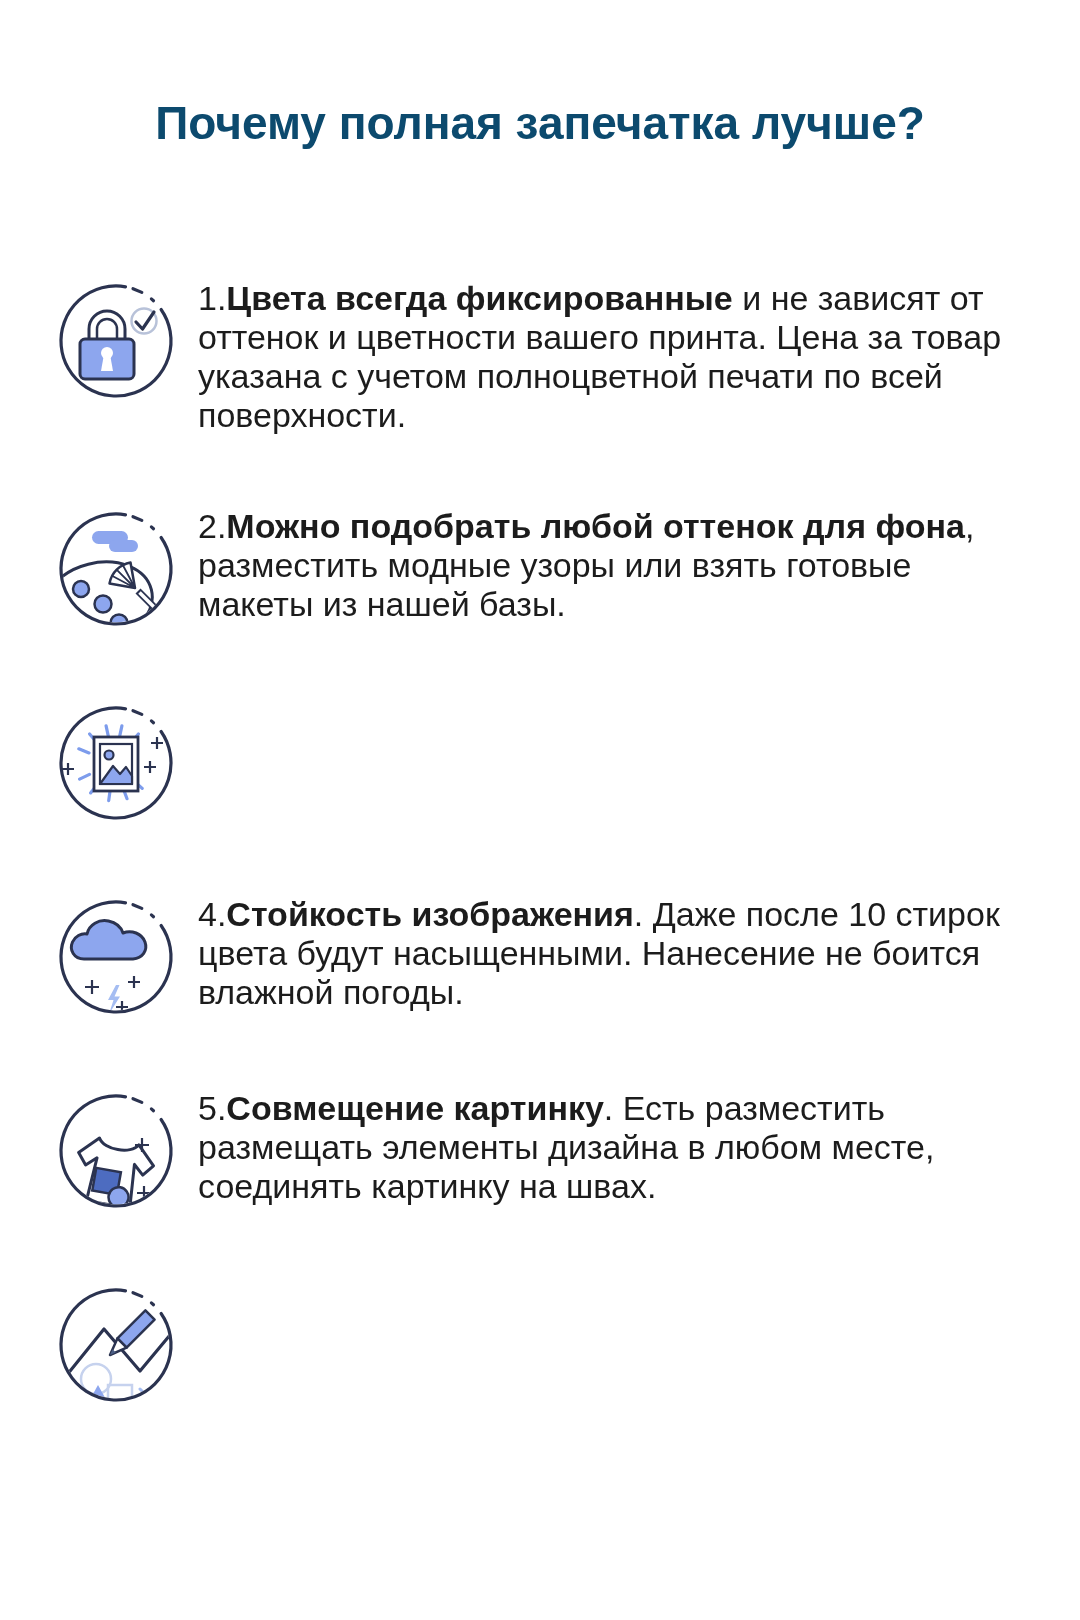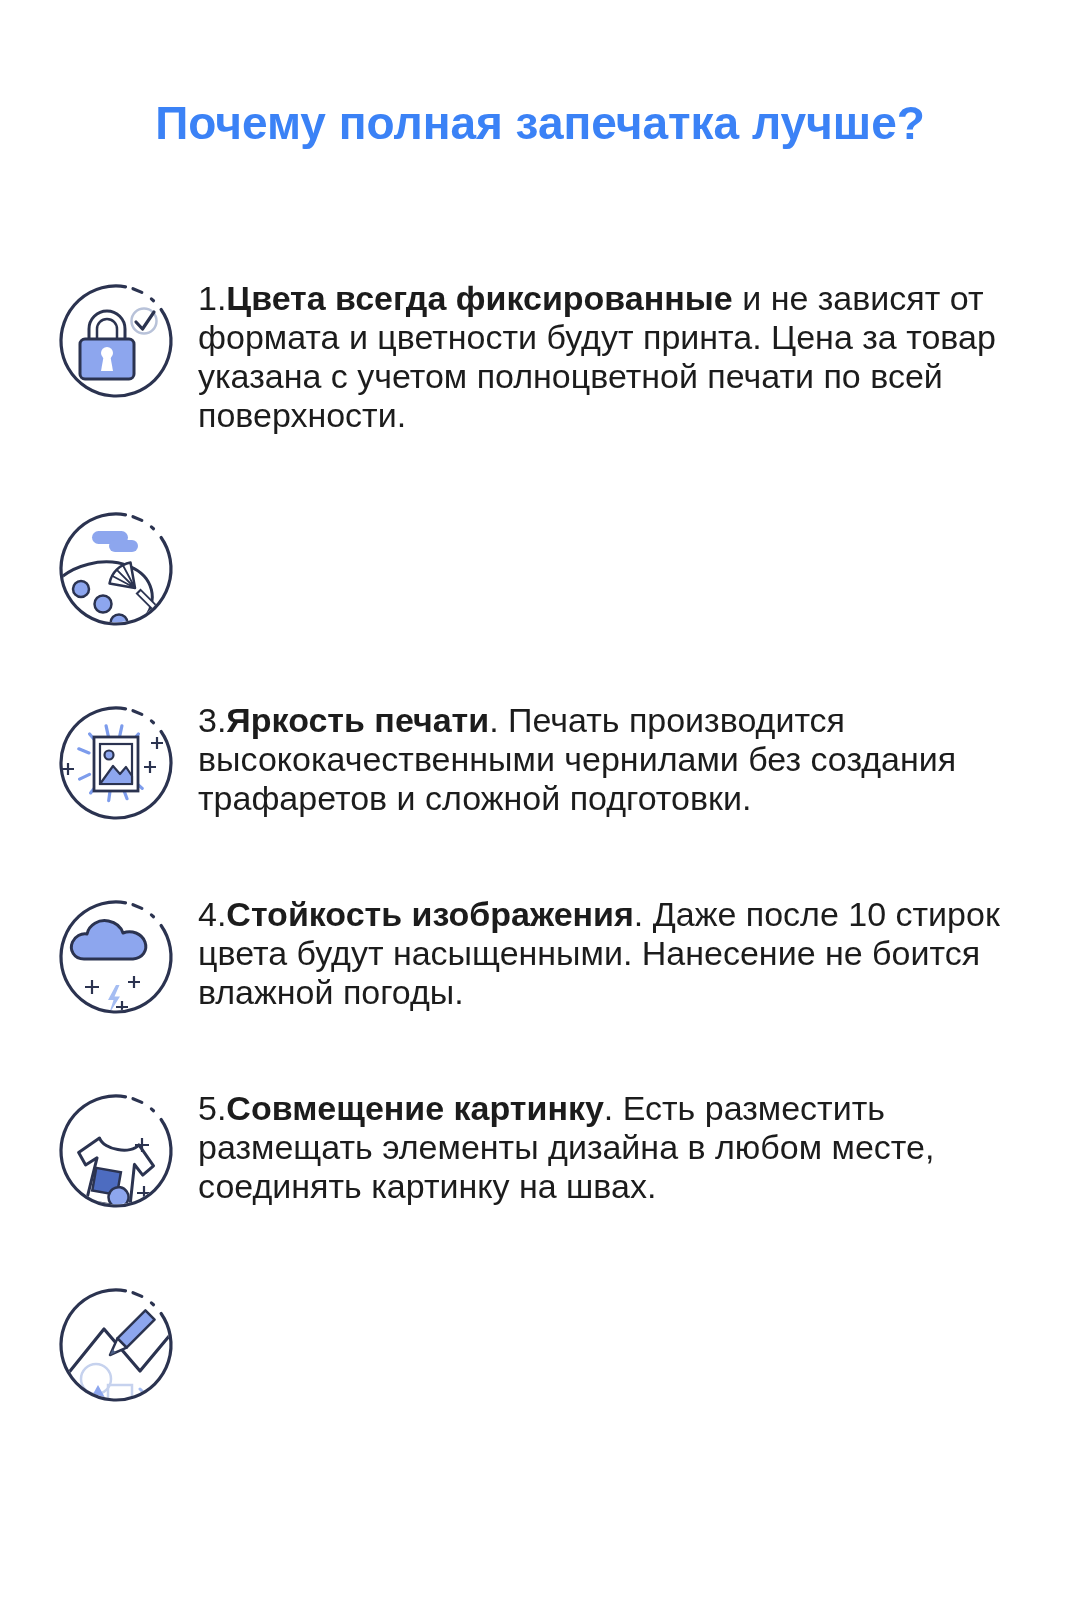--- a/index.html
+++ b/index.html
@@ -17,21 +17,21 @@
   body{
     width:1080px;height:1620px;overflow:hidden;
     background:var(--bg-color,#fff);
     font-family:"Liberation Sans","DejaVu Sans",sans-serif;
     color:var(--text-color,#1c1c1c);
   }
   h1{
     margin:0;padding-top:98px;
     text-align:center;
     font-size:46px;line-height:1.1;font-weight:bold;
-    color:#3b82f6;
+    color:#0c4a6e;
   }
   .items{
     margin-top:130px;
     padding:0 60px 0 56px;
     display:flex;flex-direction:column;row-gap:72px;
   }
   .row{display:flex;align-items:flex-start;column-gap:22px;}
   .icon{flex:0 0 120px;margin-top:2px;}
   .txt{
     margin:0;max-width:822px;
@@ -70,21 +70,21 @@
           <circle cx="88" cy="40" r="12.5" fill="#fff" stroke="var(--check-gray,#b8c2d9)" stroke-width="2.5"></circle>
           <rect class="fp snv sw3" x="24" y="58" width="54" height="40" rx="5"></rect>
           <circle class="fw" cx="51" cy="72" r="6"></circle>
           <path class="fw" d="M47.5 76 L45 90 H57 L54.5 76 Z"></path>
           <path class="st sw32 rc" d="M80 41 L86.5 48 L98 31"></path>
           <path class="ring" d="M69.5 5.8 A55 55 0 1 0 105.1 28.5"></path>
           <path class="ringdash" d="M77 7.7 L85.8 11.4"></path>
           <path class="ringdash" d="M95.4 17.9 L97.5 19.8"></path>
         </svg>
       </span>
-      <p class="txt"><span>1.</span><b>Цвета всегда фиксированные</b><span> и не зависят от формата и цветности будут принта. Цена за товар указана с учетом полноцветной печати по всей поверхности.</span></p>
+      <p class="txt"><span>1.</span><b>Цвета всегда фиксированные</b><span> и не зависят от оттенок и цветности вашего принта. Цена за товар указана с учетом полноцветной печати по всей поверхности.</span></p>
     </article>
 
     <article class="row">
       <span class="icon">
         <svg class="ic" width="120" height="120" viewBox="0 0 120 120" aria-hidden="true">
           <clipPath id="c2">
               <circle cx="60" cy="60" r="53.4"></circle>
             </clipPath>
           <g clip-path="url(#c2)">
             <rect class="fp" x="36" y="22" width="36" height="13" rx="6.5"></rect>
@@ -96,37 +96,37 @@
             <path class="st sw7" d="M82 82 L110 110"></path>
             <path d="M83.5 83.5 L108 108" stroke="#fff" stroke-width="3.5" fill="none"></path>
             <path class="fw snv sw25 rc" d="M79 79 L74.5 53.5 A26 26 0 0 0 53.5 74.5 Z"></path>
             <path class="st sw18" d="M79 79 L66.8 56 M79 79 L60.6 60.6 M79 79 L56 66.8"></path>
           </g>
           <path class="ring" d="M69.5 5.8 A55 55 0 1 0 105.1 28.5"></path>
           <path class="ringdash" d="M77 7.7 L85.8 11.4"></path>
           <path class="ringdash" d="M95.4 17.9 L97.5 19.8"></path>
         </svg>
       </span>
+      <p class="txt"><span>2.</span><b>Можно подобрать любой оттенок для фона</b><span>, разместить модные узоры или взять готовые макеты из нашей базы.</span></p>
     </article>
 
     <article class="row">
       <span class="icon">
         <svg class="ic" width="120" height="120" viewBox="0 0 120 120" aria-hidden="true">
           <path class="ray" d="M63.6 33.6 L65.9 22.8 M52.4 33.6 L50.1 22.8 M40.6 39.3 L33.6 30.9 M33 49.9 L22.8 45.8 M33.5 71.4 L23.6 76.1 M41.4 81.3 L34.6 89.9 M54.2 86.7 L52.7 97.6 M67.2 85.4 L71 95.7 M78.1 78.1 L86.2 85.4 M75.4 39.3 L82.4 30.9"></path>
           <path class="st sw22" d="M6 66 H18 M12 60 V72 M88 64 H100 M94 58 V70 M95 40 H107 M101 34 V46"></path>
           <rect class="fw snv sw28" x="38" y="34" width="44" height="54"></rect>
           <rect class="st sw22" x="44" y="41" width="32" height="40"></rect>
           <circle class="fp snv sw22" cx="53" cy="52" r="4.5"></circle>
           <path class="fp snv sw22 rc" d="M44 81 L57 63 L64 71 L70 64 L76 73 L76 81 Z"></path>
           <path class="ring" d="M69.5 5.8 A55 55 0 1 0 105.1 28.5"></path>
           <path class="ringdash" d="M77 7.7 L85.8 11.4"></path>
           <path class="ringdash" d="M95.4 17.9 L97.5 19.8"></path>
         </svg>
       </span>
-      <p class="txt"><span>3.</span><b>Яркость печати</b><span>. Печать производится высококачественными чернилами без создания трафаретов и сложной подготовки.</span></p>
     </article>
 
     <article class="row">
       <span class="icon">
         <svg class="ic" width="120" height="120" viewBox="0 0 120 120" aria-hidden="true">
           <clipPath id="c4">
               <circle cx="60" cy="60" r="53.4"></circle>
             </clipPath>
           <g clip-path="url(#c4)">
             <path class="fp snv sw3 rc" d="M28 62 C18 62 13 53 16.5 45 C19 39.5 25 36 31 37 C33 27.5 43 22 52.5 24 C59.5 25.5 65 30 67 36 C75.5 32.5 86 36.5 89 45 C92 53.5 86.5 61 77 62 Z"></path>

